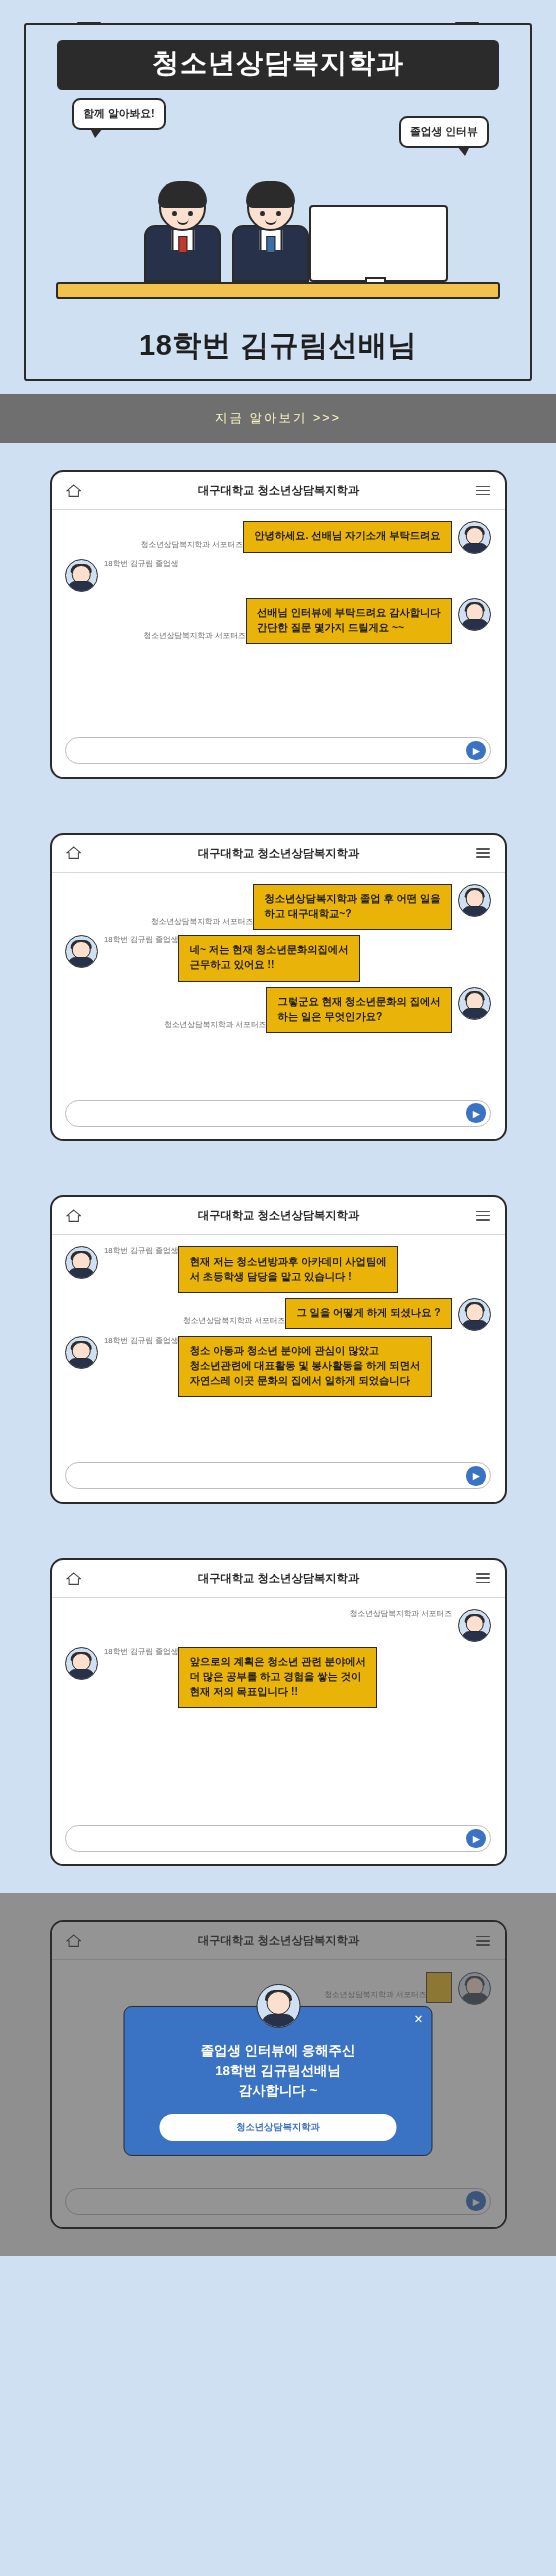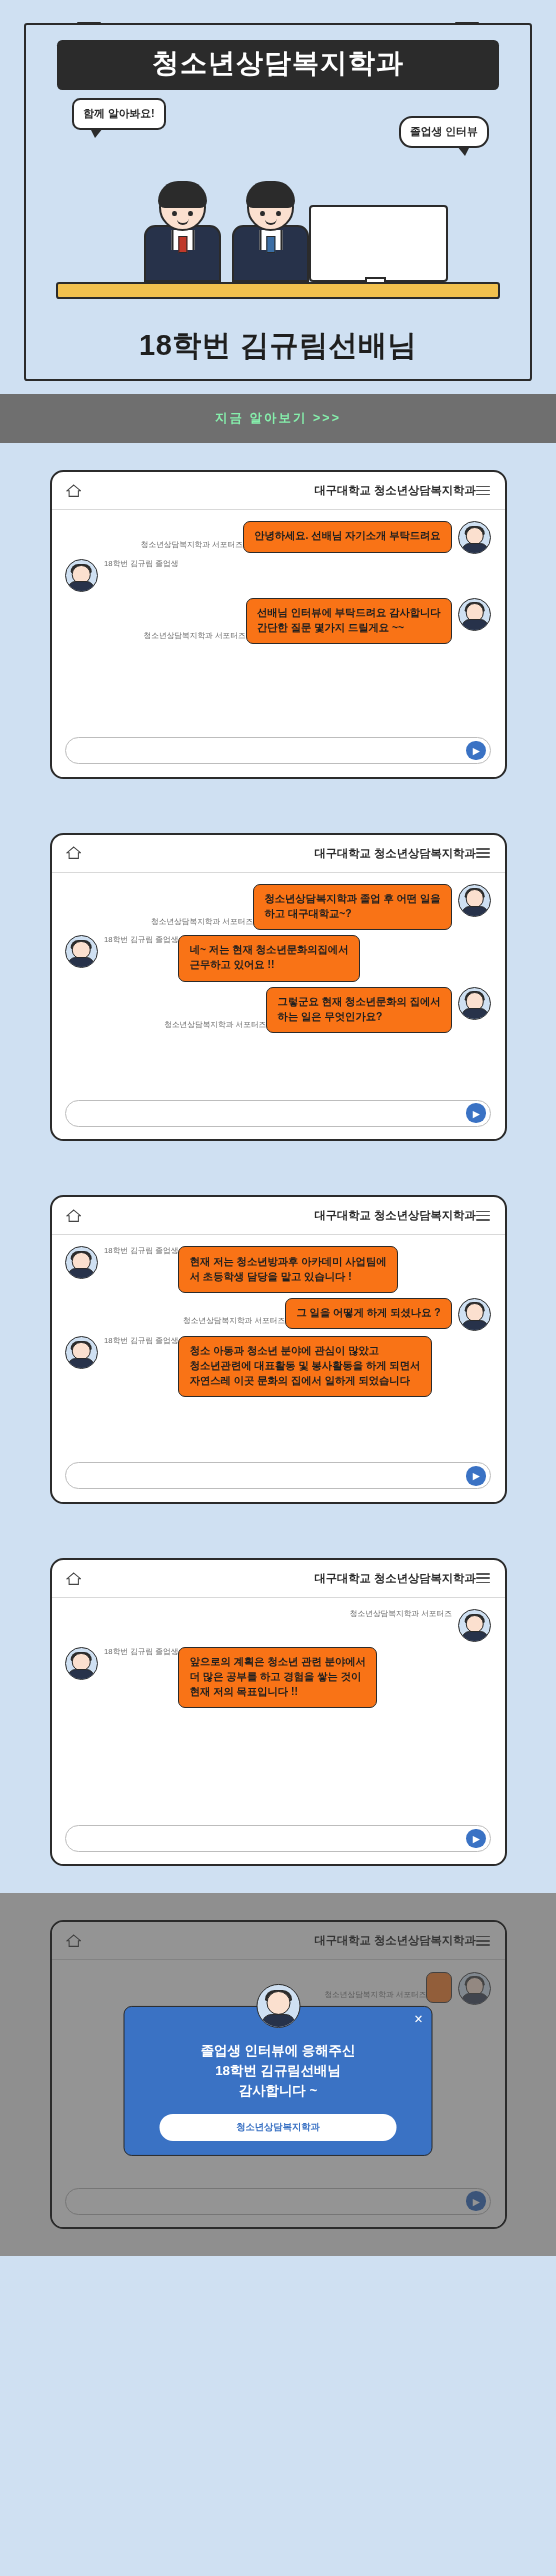--- a/index.html
+++ b/index.html
@@ -70,21 +70,21 @@
   .bubble.b1 { left: 72px; top: 98px; }
   .bubble.b1:after {
     content: "";
     position: absolute;
     left: 15.5px; bottom: -10.3px;
     width: 0; height: 0;
     border-left: 5.2px solid transparent;
     border-right: 8.2px solid transparent;
     border-top: 10.3px solid #2b2b2b;
   }
-  .bubble.b2 { right: 67px; top: 116px; border-radius: 13px; }
+  .bubble.b2 { right: 67px; top: 116px; }
   .bubble.b2:after {
     content: "";
     position: absolute;
     right: 17.5px; bottom: -10.3px;
     width: 0; height: 0;
     border-left: 8.2px solid transparent;
     border-right: 5.2px solid transparent;
     border-top: 10.3px solid #2b2b2b;
   }
 
@@ -185,23 +185,23 @@
   .hero-bar {
     position: absolute;
     left: 0; right: 0; bottom: 0;
     height: 49px;
     background: #6f6f6f;
     display: flex;
     align-items: center;
     justify-content: center;
   }
   .hero-bar span {
-    color: #86efac;
+    color: #fef9c3;
     font-size: 12.4px;
-    font-weight: bold;
+    font-weight: normal;
     letter-spacing: 2.1px;
   }
 
   
   .slide {
     width: 556px;
     padding: 27px 49px 27px;
     background: #cfe0f2;
   }
   .slide.dark { background: #8f8f8f; }
@@ -223,21 +223,21 @@
     border-bottom: 1px solid #d9d9d9;
   }
   .home-icon {
     width: 15.5px; height: 13.4px;
     position: relative;
     flex: 0 0 auto;
   }
   .home-icon svg { display: block; }
   .phone-title {
     flex: 1;
-    text-align: right;
+    text-align: center;
     font-size: 11.3px;
     font-weight: bold;
     color: #2b2b2b;
   }
   .hamburger {
     width: 14.4px; flex: 0 0 auto;
     display: flex; flex-direction: column; gap: 2.6px;
   }
   .hamburger i { display: block; height: 1.5px; background: #555; border-radius: 1px; }
 
@@ -252,22 +252,22 @@
   .msg-row.right { justify-content: flex-end; }
   .msg-col { display: flex; flex-direction: row; max-width: 330px; }
   .msg-col.right { align-items: flex-end; }
   .sender {
     font-size: 7.7px;
     color: #6b6b6b;
     margin-bottom: 3.1px;
   }
   .balloon {
     border: 1.5px solid #2b2b2b;
-    border-radius: 7px;
-    background: #f97316;
+    border-radius: 0;
+    background: #eab308;
     padding: 7.2px 10.3px;
     font-size: 10.3px;
     line-height: 1.45;
     color: #1f1f1f;
     font-weight: bold;
     white-space: pre-line;
   }
 
   .avatar {
     width: 33px; height: 33px;

